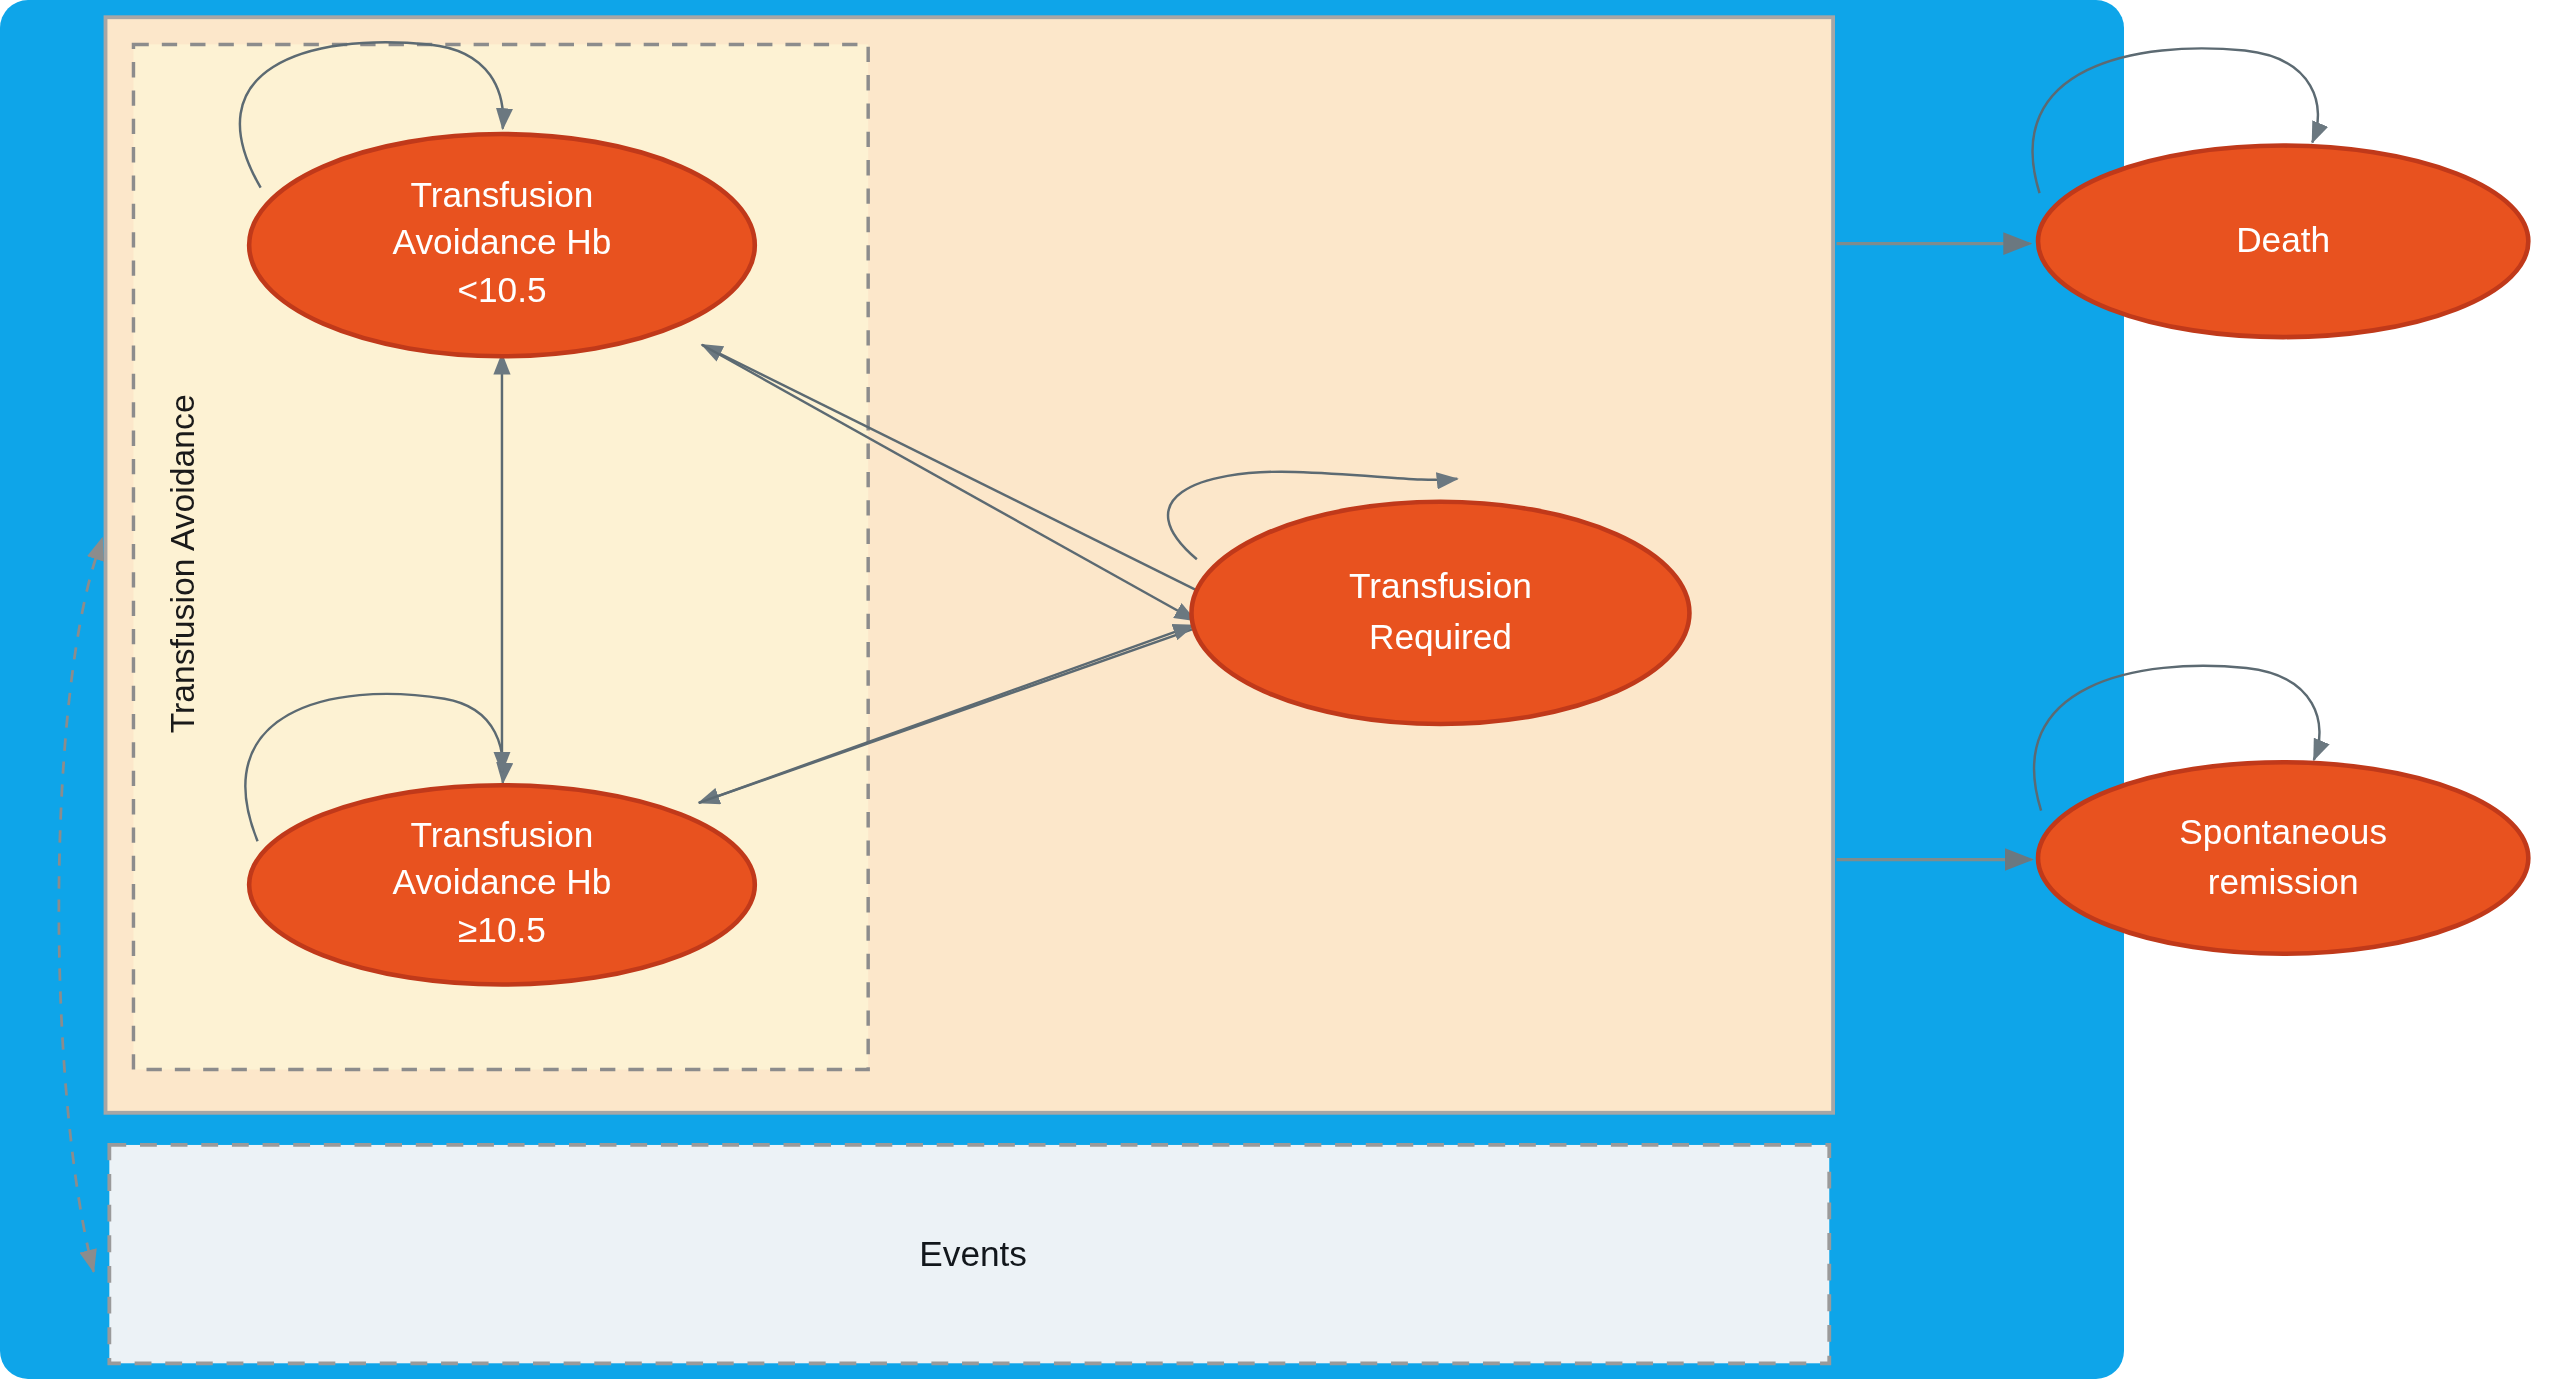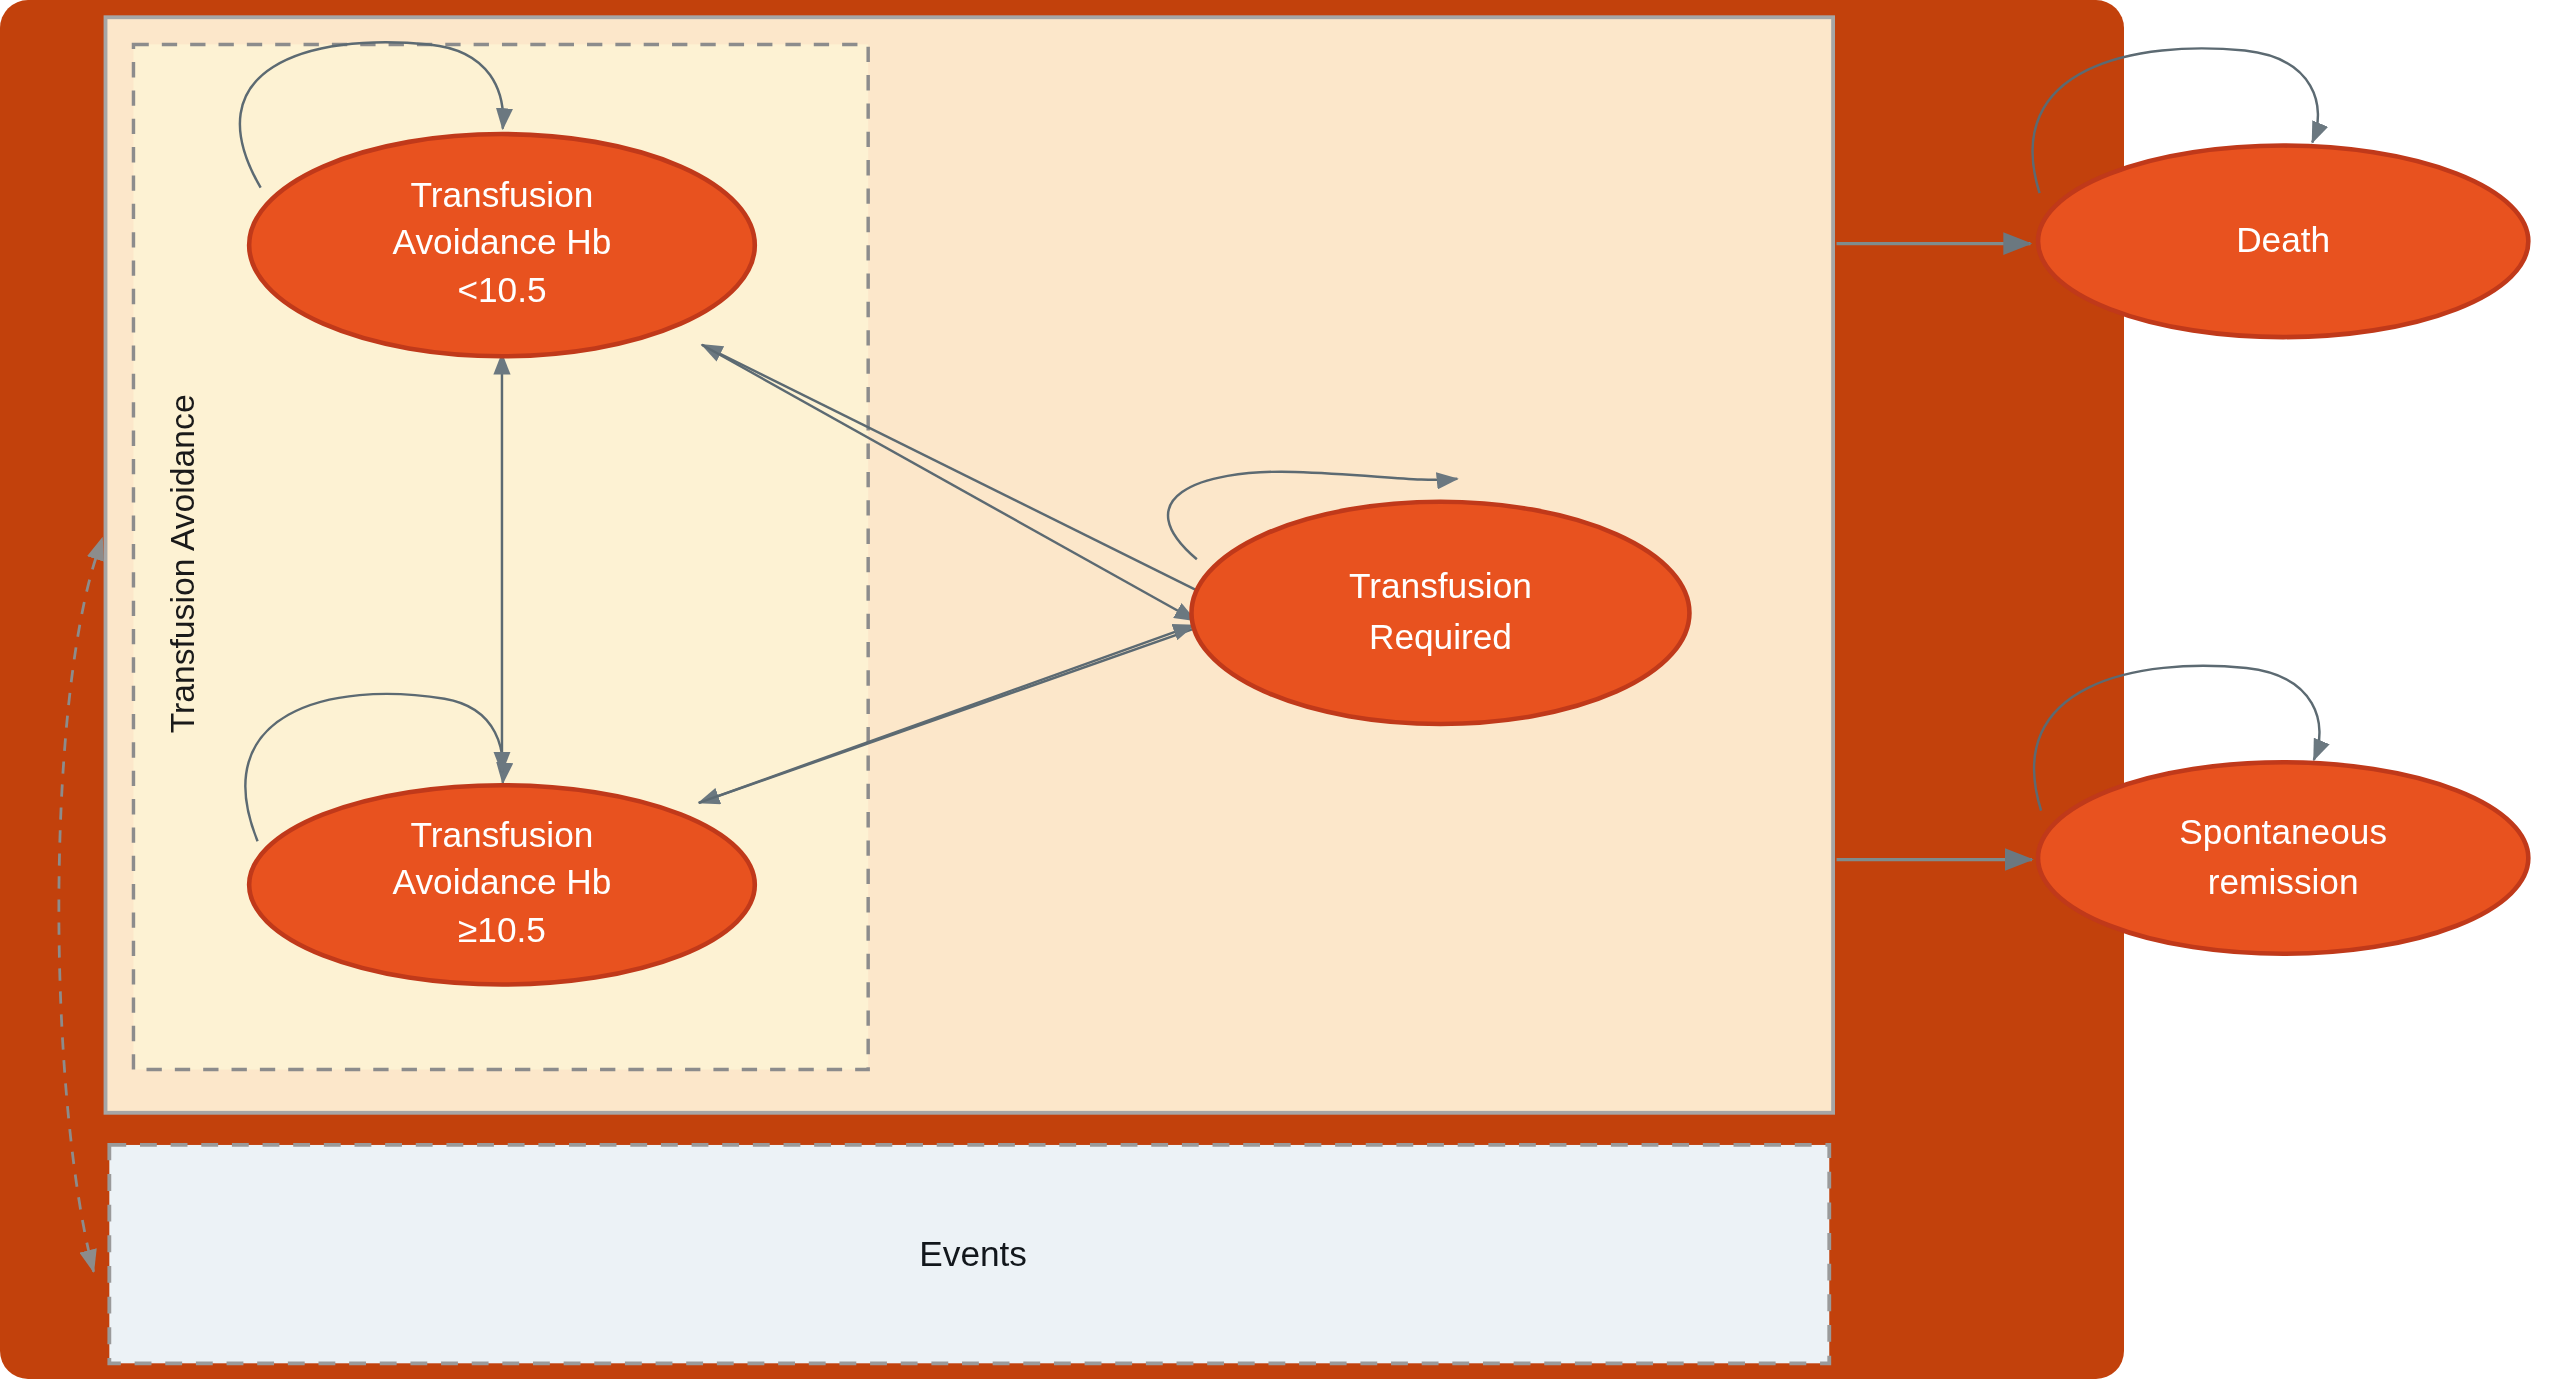--- a/index.html
+++ b/index.html
@@ -11,21 +11,21 @@
   body {
     width: 2576px;
     height: 1379px;
     font-family: "Liberation Sans", sans-serif;
     overflow: hidden;
   }
   #diagram-root {
     position: relative;
     width: 2124px;
     height: 1379px;
-    background: #c2410c;
+    background: #0ea5e9;
     border-radius: 28px;
   }
   #diagram-svg {
     position: absolute;
     top: 0;
     left: 0;
     width: 2576px;
     height: 1379px;
     display: block;
   }

